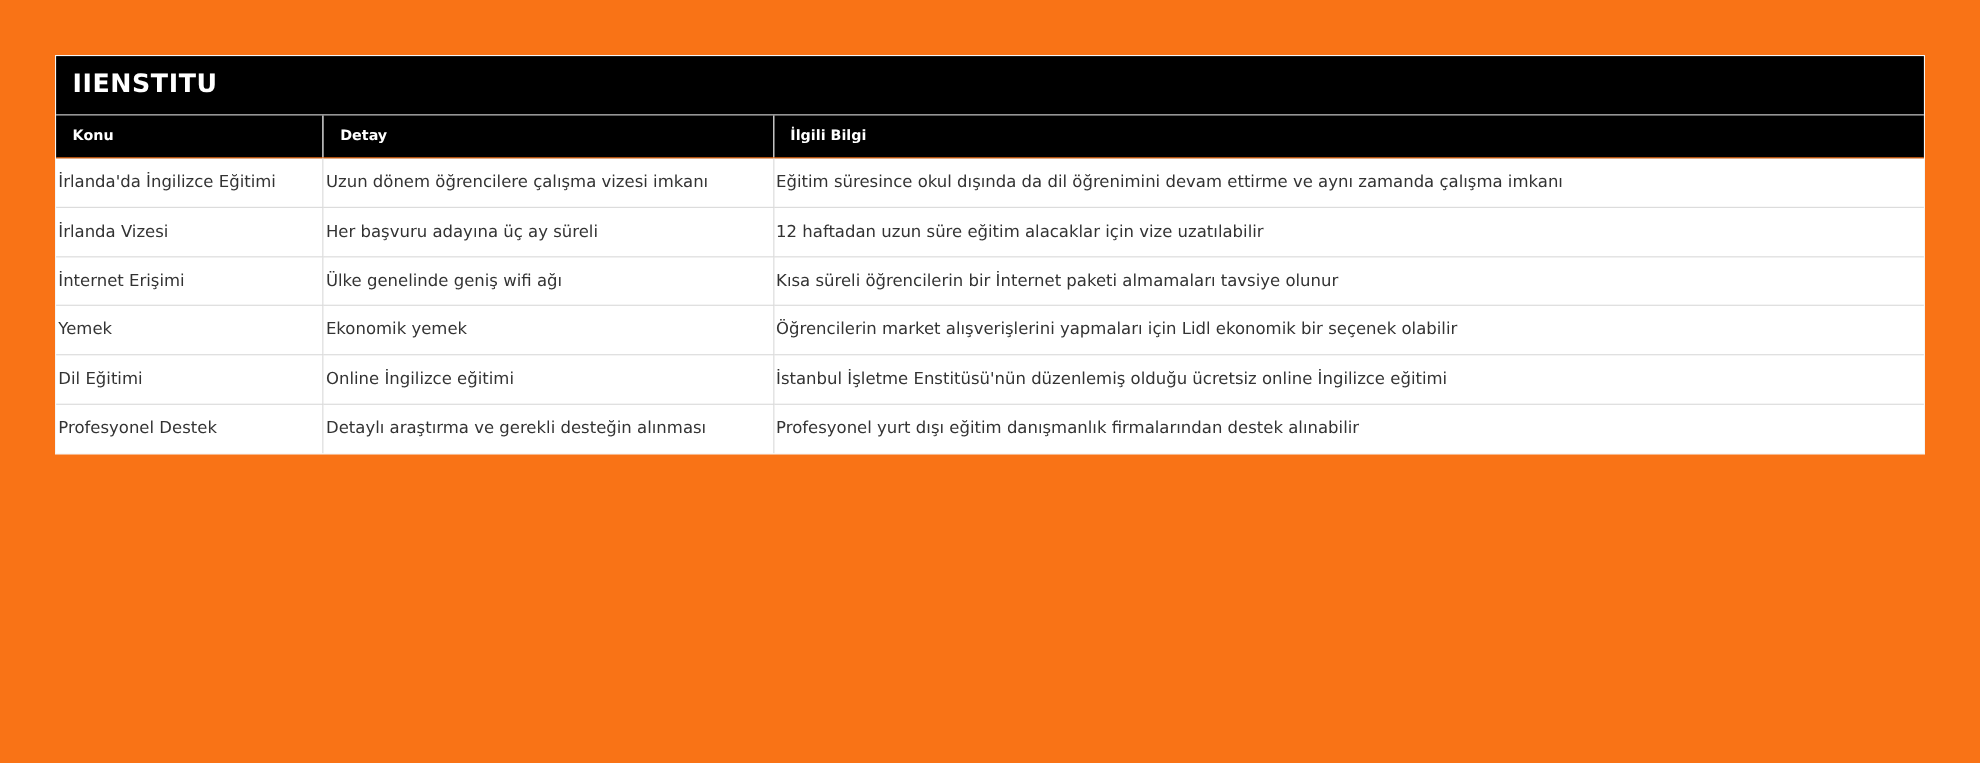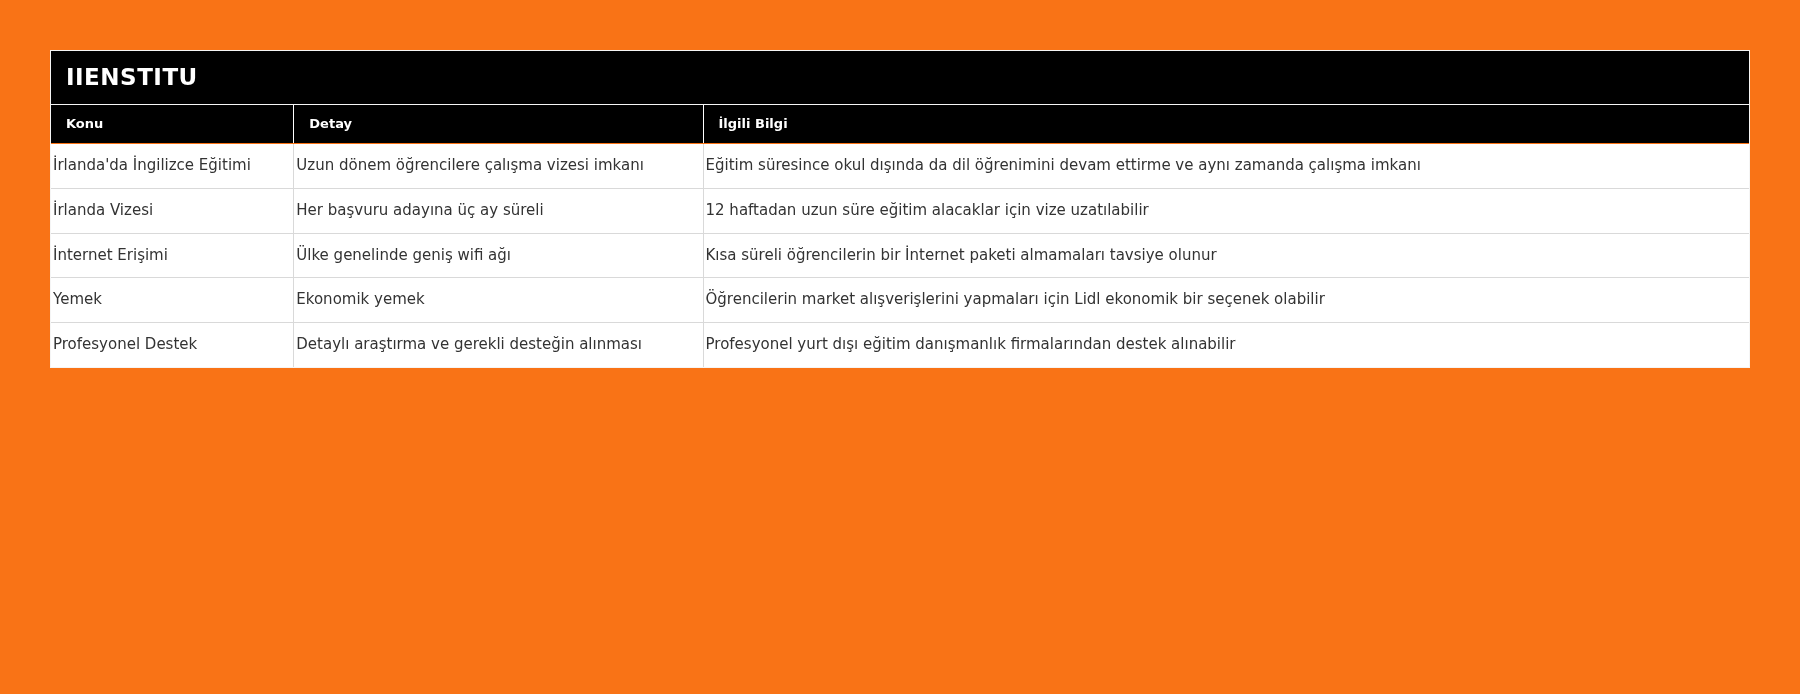--- a/index.html
+++ b/index.html
@@ -110,20 +110,25 @@
     <td>Ülke genelinde geniş wifi ağı</td>
     <td>Kısa süreli öğrencilerin bir İnternet paketi almamaları tavsiye olunur</td>
   </tr>
 
   <tr>
     <td>Yemek</td>
     <td>Ekonomik yemek</td>
     <td>Öğrencilerin market alışverişlerini yapmaları için Lidl ekonomik bir seçenek olabilir</td>
   </tr>
 
+  <tr>
+    <td>Dil Eğitimi</td>
+    <td>Online İngilizce eğitimi</td>
+    <td>İstanbul İşletme Enstitüsü'nün düzenlemiş olduğu ücretsiz online İngilizce eğitimi</td>
+  </tr>
 
   <tr>
     <td>Profesyonel Destek</td>
     <td>Detaylı araştırma ve gerekli desteğin alınması</td>
     <td>Profesyonel yurt dışı eğitim danışmanlık firmalarından destek alınabilir</td>
   </tr>
 </tbody>
     </table>
   </div>
 </div>

